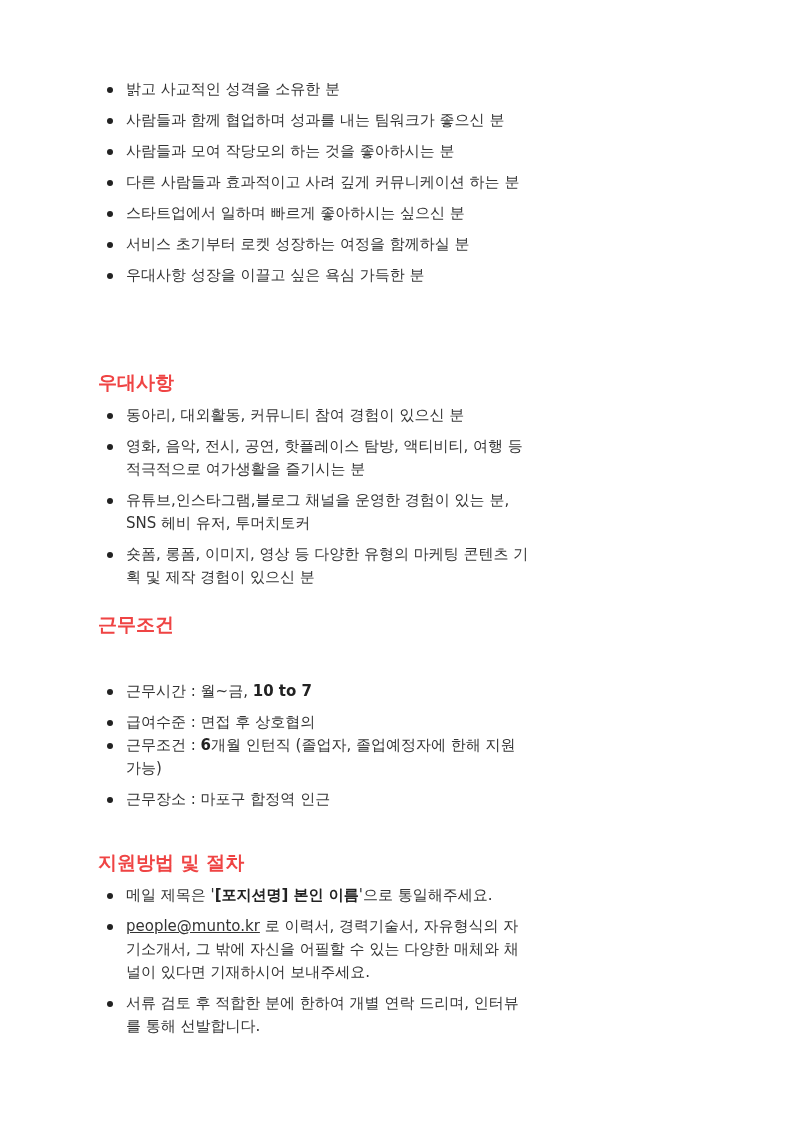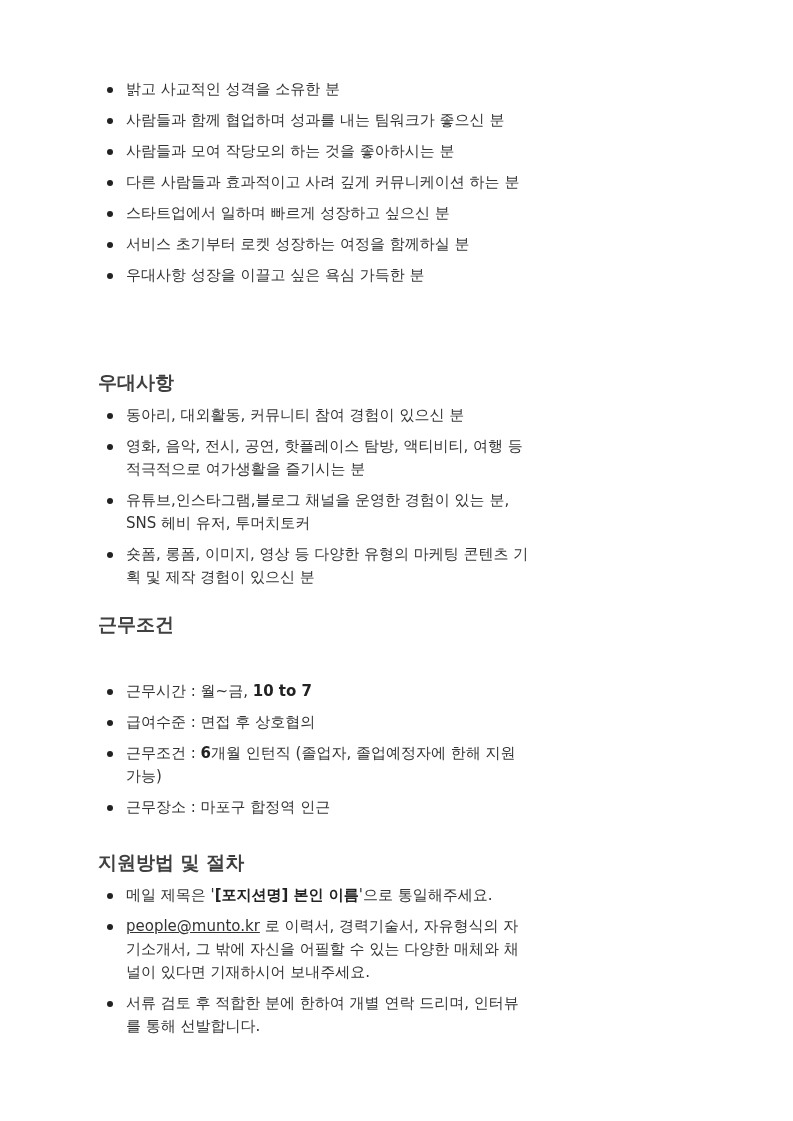--- a/index.html
+++ b/index.html
@@ -1,52 +1,52 @@
 <!DOCTYPE html>
 <html><head>
 <meta charset="utf-8">
 <style>
   html, body { margin: 0; padding: 0; background: #ffffff; }
   body { width: 793px; height: 1121px; position: relative; overflow: hidden;
     font-family: "DejaVu Sans", "Liberation Sans", sans-serif; color: #333333; }
   .page { position: absolute; left: 0; top: 0; width: 793px; }
-  .heading { position: absolute; left: 98px; font-size: 19px; font-weight: bold; color: #404040; margin: 0; letter-spacing: 0; }
+  .heading { position: absolute; left: 98px; font-size: 19px; font-weight: bold; color: #ef4444; margin: 0; letter-spacing: 0; }
   ul { list-style: none; margin: 0; padding: 0; position: absolute; left: 0; width: 631px; }
   li { position: relative; padding-left: 126px; padding-right: 100px; font-size: 15px; line-height: 23px; color: #333; }
   li .bullet { position: absolute; left: 107px; top: 9px; width: 6px; height: 6px; border-radius: 50%; background: #222; }
   b { font-weight: bold; color: #222; }
   a.mail { color: #333; text-decoration: underline; }
 </style>
 </head>
 <body>
 
 <div class="page">
 
   <ul style="top:78px;">
     <li style="margin-bottom:8px;"><span class="bullet"></span><span>밝고 사교적인 성격을 소유한 분</span></li>
     <li style="margin-bottom:8px;"><span class="bullet"></span><span>사람들과 함께 협업하며 성과를 내는 팀워크가 좋으신 분</span></li>
     <li style="margin-bottom:8px;"><span class="bullet"></span><span>사람들과 모여 작당모의 하는 것을 좋아하시는 분</span></li>
     <li style="margin-bottom:8px;"><span class="bullet"></span><span>다른 사람들과 효과적이고 사려 깊게 커뮤니케이션 하는 분</span></li>
-    <li style="margin-bottom:8px;"><span class="bullet"></span><span>스타트업에서 일하며 빠르게 성장하고 싶으신 분</span></li>
+    <li style="margin-bottom:8px;"><span class="bullet"></span><span>스타트업에서 일하며 빠르게 좋아하시는 싶으신 분</span></li>
     <li style="margin-bottom:8px;"><span class="bullet"></span><span>서비스 초기부터 로켓 성장하는 여정을 함께하실 분</span></li>
     <li><span class="bullet"></span><span>우대사항 성장을 이끌고 싶은 욕심 가득한 분</span></li>
   </ul>
 
   <h2 class="heading" style="top:370px;">우대사항</h2>
   <ul style="top:404px;">
     <li style="margin-bottom:8px;"><span class="bullet"></span><span>동아리, 대외활동, 커뮤니티 참여 경험이 있으신 분</span></li>
     <li style="margin-bottom:8px;"><span class="bullet"></span><span>영화, 음악, 전시, 공연, 핫플레이스 탐방, 액티비티, 여행 등 적극적으로 여가생활을 즐기시는 분</span></li>
     <li style="margin-bottom:8px;"><span class="bullet"></span><span>유튜브,인스타그램,블로그 채널을 운영한 경험이 있는 분, SNS 헤비 유저, 투머치토커</span></li>
     <li><span class="bullet"></span><span>숏폼, 롱폼, 이미지, 영상 등 다양한 유형의 마케팅 콘텐츠 기획 및 제작 경험이 있으신 분</span></li>
   </ul>
 
   <h2 class="heading" style="top:612px;">근무조건</h2>
   <ul style="top:680px;">
     <li style="margin-bottom:8px;"><span class="bullet"></span><span>근무시간 : </span><span>월~금, </span><b>10 to 7</b></li>
-    <li style="margin-bottom:8px;"><span class="bullet"></span><span>급여수준 : </span><span>면접 후 상호협의</span></li>
+    <li style=""><span class="bullet"></span><span>급여수준 : </span><span>면접 후 상호협의</span></li>
     <li style="margin-bottom:8px;"><span class="bullet"></span><span>근무조건 : </span><b>6</b><span>개월 인턴직 (졸업자, 졸업예정자에 한해 지원 가능)</span></li>
     <li><span class="bullet"></span><span>근무장소 : </span><span>마포구 합정역 인근</span></li>
   </ul>
 
   <h2 class="heading" style="top:850px;">지원방법 및 절차</h2>
   <ul style="top:884px;">
     <li style="margin-bottom:8px;"><span class="bullet"></span><span>메일 제목은 '</span><b>[포지션명] 본인 이름</b><span>'으로 통일해주세요.</span></li>
     <li style="margin-bottom:8px;"><span class="bullet"></span><a class="mail">people@munto.kr</a><span> 로 이력서, 경력기술서, 자유형식의 자기소개서, 그 밖에 자신을 어필할 수 있는 다양한 매체와 채널이 있다면 기재하시어 보내주세요.</span></li>
     <li><span class="bullet"></span><span>서류 검토 후 적합한 분에 한하여 개별 연락 드리며, 인터뷰를 통해 선발합니다.</span></li>
   </ul>

